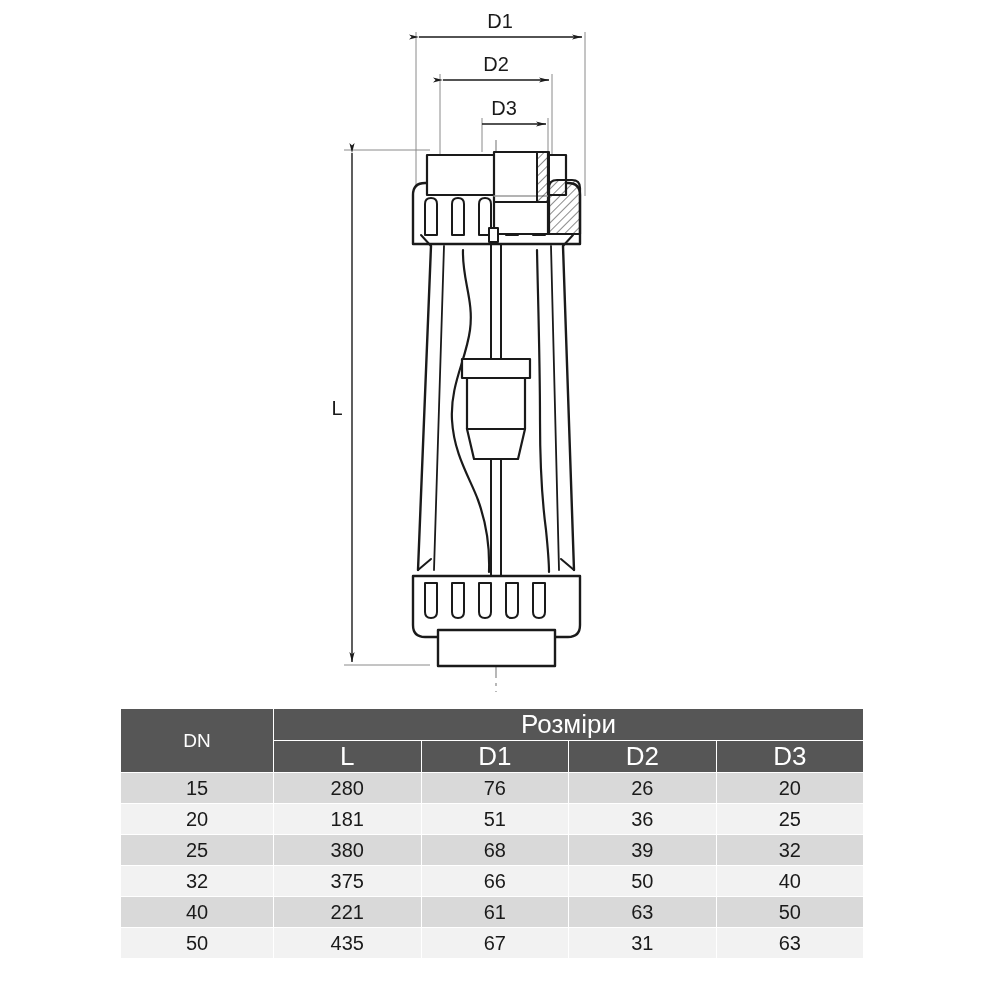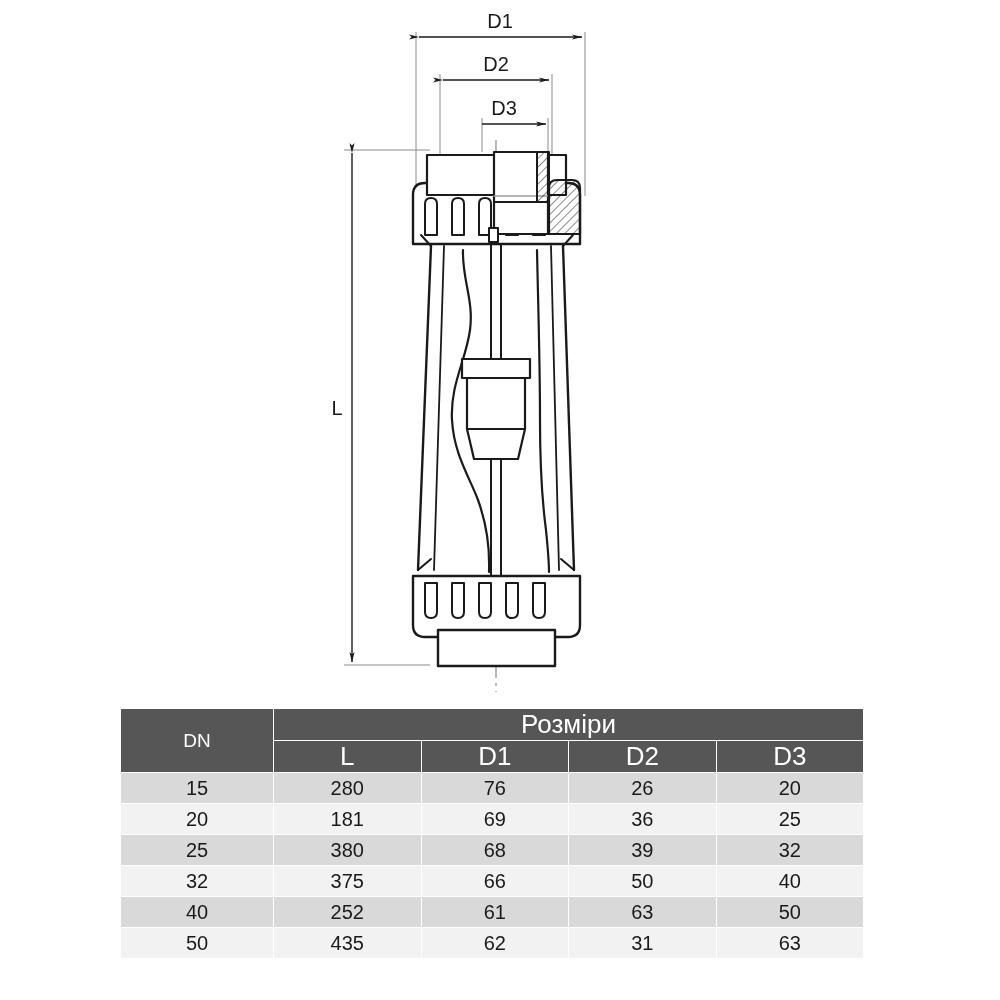--- a/index.html
+++ b/index.html
@@ -201,49 +201,49 @@
         <tr class="row-odd">
           <td>15</td>
           <td>280</td>
           <td>76</td>
           <td>26</td>
           <td>20</td>
         </tr>
         <tr class="row-even">
           <td>20</td>
           <td>181</td>
-          <td>69</td>
+          <td>51</td>
           <td>36</td>
           <td>25</td>
         </tr>
         <tr class="row-odd">
           <td>25</td>
           <td>380</td>
           <td>68</td>
           <td>39</td>
           <td>32</td>
         </tr>
         <tr class="row-even">
           <td>32</td>
           <td>375</td>
           <td>66</td>
           <td>50</td>
           <td>40</td>
         </tr>
         <tr class="row-odd">
           <td>40</td>
-          <td>252</td>
+          <td>221</td>
           <td>61</td>
           <td>63</td>
           <td>50</td>
         </tr>
         <tr class="row-even">
           <td>50</td>
           <td>435</td>
-          <td>62</td>
+          <td>67</td>
           <td>31</td>
           <td>63</td>
         </tr>
       </tbody>
     </table>
   </div>
 
 </div>
 
 </body></html>

